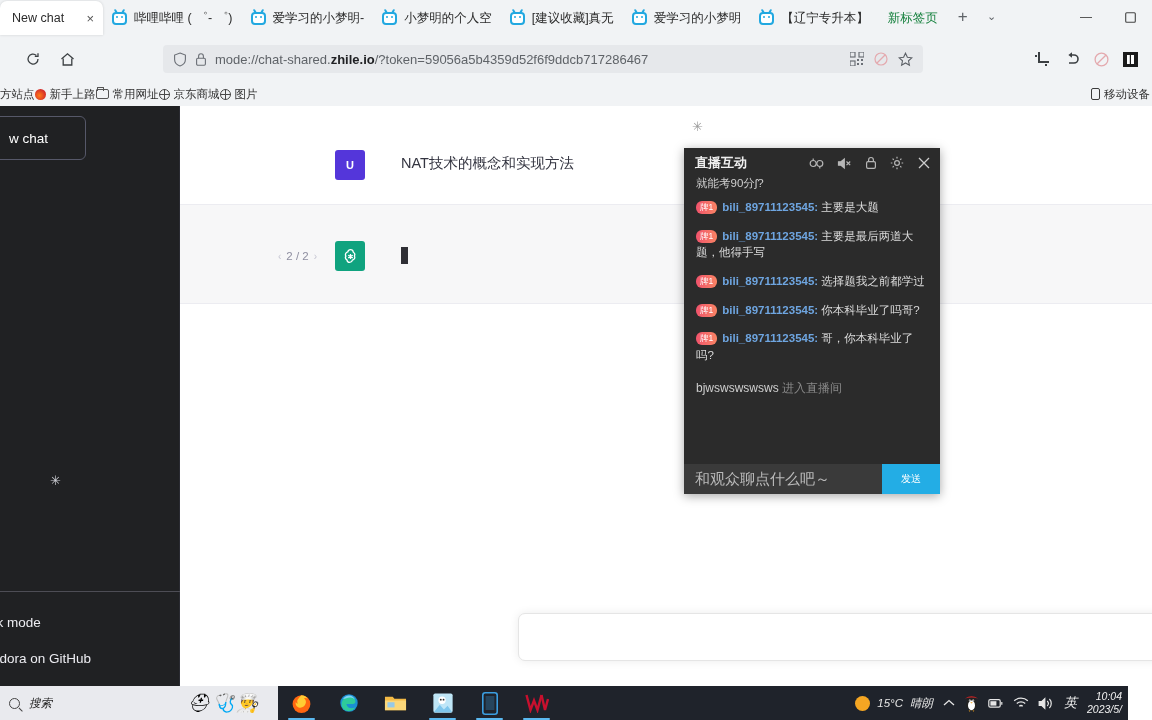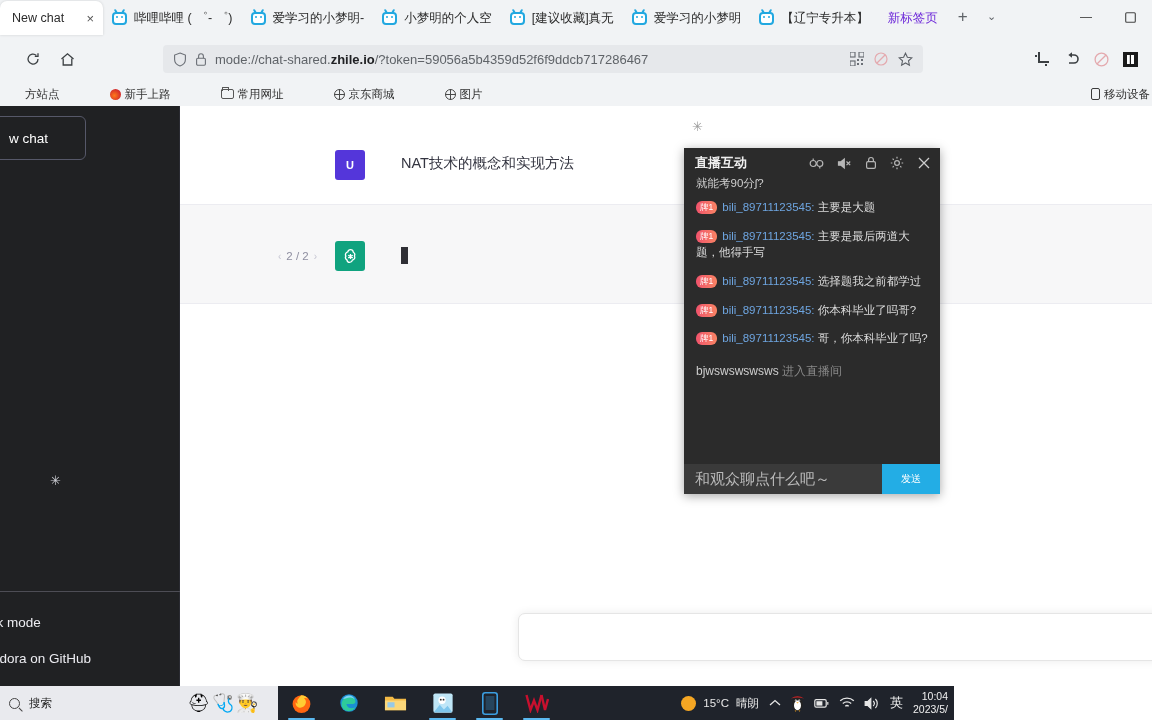--- a/index.html
+++ b/index.html
@@ -47,21 +47,21 @@
   }
   .favicon-bili::before { left: 1px; transform: rotate(-30deg); }
   .favicon-bili::after  { right: 1px; transform: rotate(30deg); }
   .favicon-bili i {
     position: absolute; top: 2px; left: 2px; width: 2px; height: 2px;
     background: #22a8e0; border-radius: 50%;
     box-shadow: 5px 0 0 #22a8e0;
   }
   .tab-newtab-label {
     height: 34px; display: flex; align-items: center; padding: 0 10px;
-    font-size: 12.5px; color: #6d28d9; white-space: nowrap;
+    font-size: 12.5px; color: #15803d; white-space: nowrap;
   }
   .tab-plus {
     width: 30px; height: 30px; display:flex; align-items:center; justify-content:center;
     font-size: 17px; color: #5f6368; margin-bottom: 3px;
   }
   .tab-chev {
     width: 28px; height: 30px; display:flex; align-items:center; justify-content:center;
     font-size: 11px; color: #5f6368; margin-bottom: 3px;
   }
   .winctl { position: absolute; right: 0; top: 0; height: 34px; display: flex; }
@@ -93,21 +93,21 @@
     position: absolute; right: 8px; top: 45px; height: 28px;
     display: flex; align-items: center; gap: 14px; padding-right: 6px;
   }
 
   
   .bookmarks {
     position: absolute; left: 0; top: 82px; width: 1152px; height: 24px;
     display: flex; align-items: center; gap: 0; font-size: 11.5px; color: #303030;
     padding-left: 0;
   }
-  .bm { display: flex; align-items: center; gap: 4px; padding: 0 25px; white-space: nowrap; }
+  .bm { display: flex; align-items: center; gap: 4px; padding: 0 0; white-space: nowrap; }
   .bm-right { position: absolute; right: 2px; display: flex; align-items: center; gap: 4px; font-size: 11.5px; color: #303030; }
   .ico-globe {
     width: 11px; height: 11px; border: 1px solid #4a4a4a; border-radius: 50%;
     position: relative; flex: none;
   }
   .ico-globe::before {
     content: ""; position: absolute; left: -1px; top: 4px; width: 11px; height: 1px; background: #4a4a4a;
   }
   .ico-globe::after {
     content: ""; position: absolute; left: 4px; top: -1px; width: 1px; height: 11px; background: #4a4a4a;
@@ -213,41 +213,41 @@
   .live-head-icons { margin-left: auto; display: flex; align-items: center; gap: 13px; color: #b6b6b6; }
   .live-sub { padding: 0 12px 0 12px; font-size: 11.5px; color: #cfcfcf; margin-top: -2px; }
   .live-msgs { padding: 8px 12px 0 12px; }
   .live-msg { margin-bottom: 12px; line-height: 1.45; word-break: break-all; }
   .badge {
     display: inline-block; vertical-align: 1px; margin-right: 5px;
     height: 13px; line-height: 13px; padding: 0 4px; border-radius: 6px;
     font-size: 8.5px; color: #fff;
     background: linear-gradient(90deg, #f0536c, #f98464);
   }
-  .uname { color: #6ea5e0; }
+  .uname { color: #6ea5e0; font-weight: bold; }
   .mtext { color: #dcdcdc; text-align: right; }
   .live-enter { padding: 4px 12px 0 12px; font-size: 12px; }
   .live-enter .ename { color: #cfcfcf; }
   .live-enter .etext { color: #8a8a8a; }
   .live-input-row {
     position: absolute; left: 0; bottom: 0; width: 256px; height: 30px; display: flex;
   }
   .live-input {
     flex: 1; background: #3a3a3a; color: #b9b9b9; font-size: 15px;
     display: flex; align-items: center; padding-left: 11px;
   }
   .live-send {
     width: 58px; background: #23ade5; color: #fff; font-size: 10px;
     display: flex; align-items: center; justify-content: center;
   }
 
   
   .taskbar {
-    position: absolute; left: 0; top: 686px; width: 954px; height: 34px;
-    background: #1f232b; display: flex; align-items: center;
+    position: absolute; left: 0; top: 686px; width: 1128px; height: 34px;
+    background: #1f232b; display: flex; align-items: center; font-style: italic;
   }
   .tb-search {
     width: 168px; height: 34px; background: #e9eaee; display: flex; align-items: center;
     gap: 9px; padding-left: 9px; font-size: 11.5px; color: #222;
   }
   .tb-search-circle {
     width: 11px; height: 11px; border: 1.4px solid #444; border-radius: 50%;
     position: relative; flex: none;
   }
   .tb-search-circle::after {

